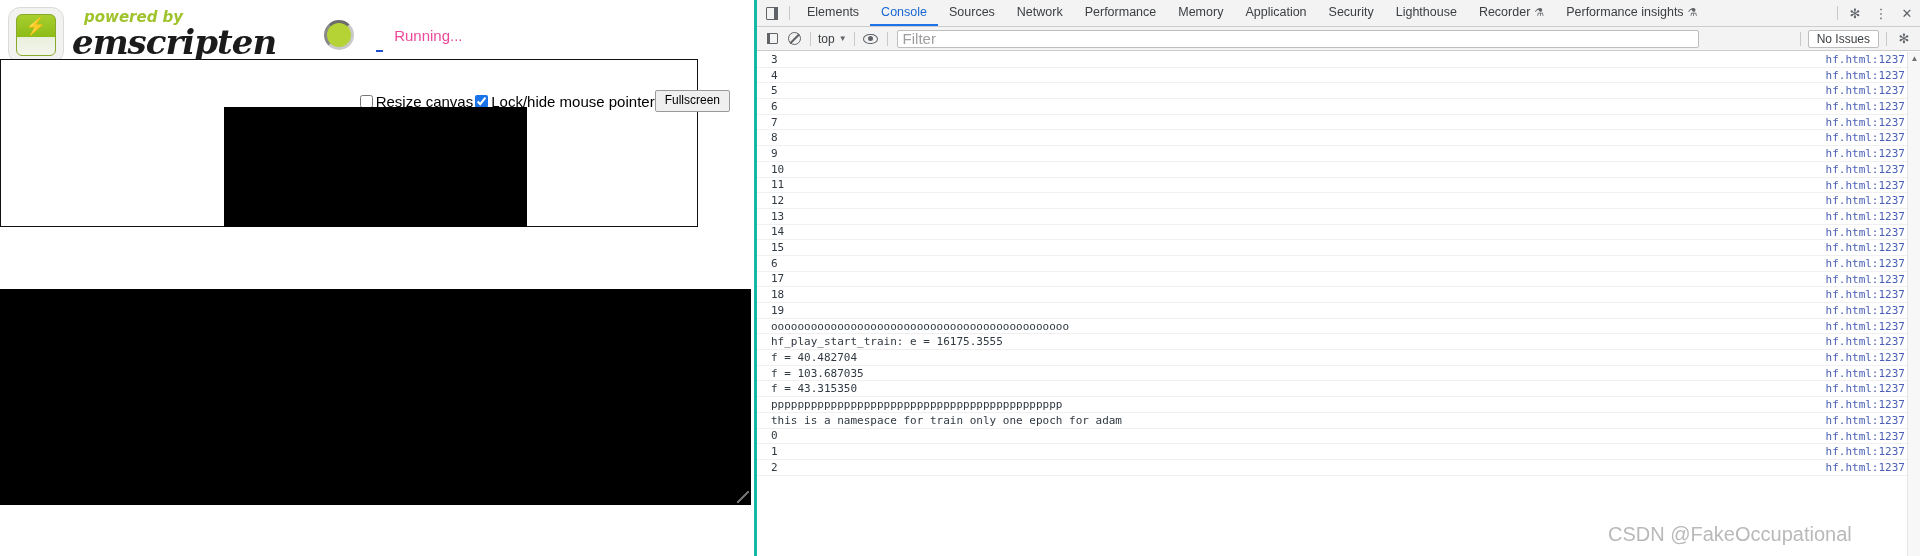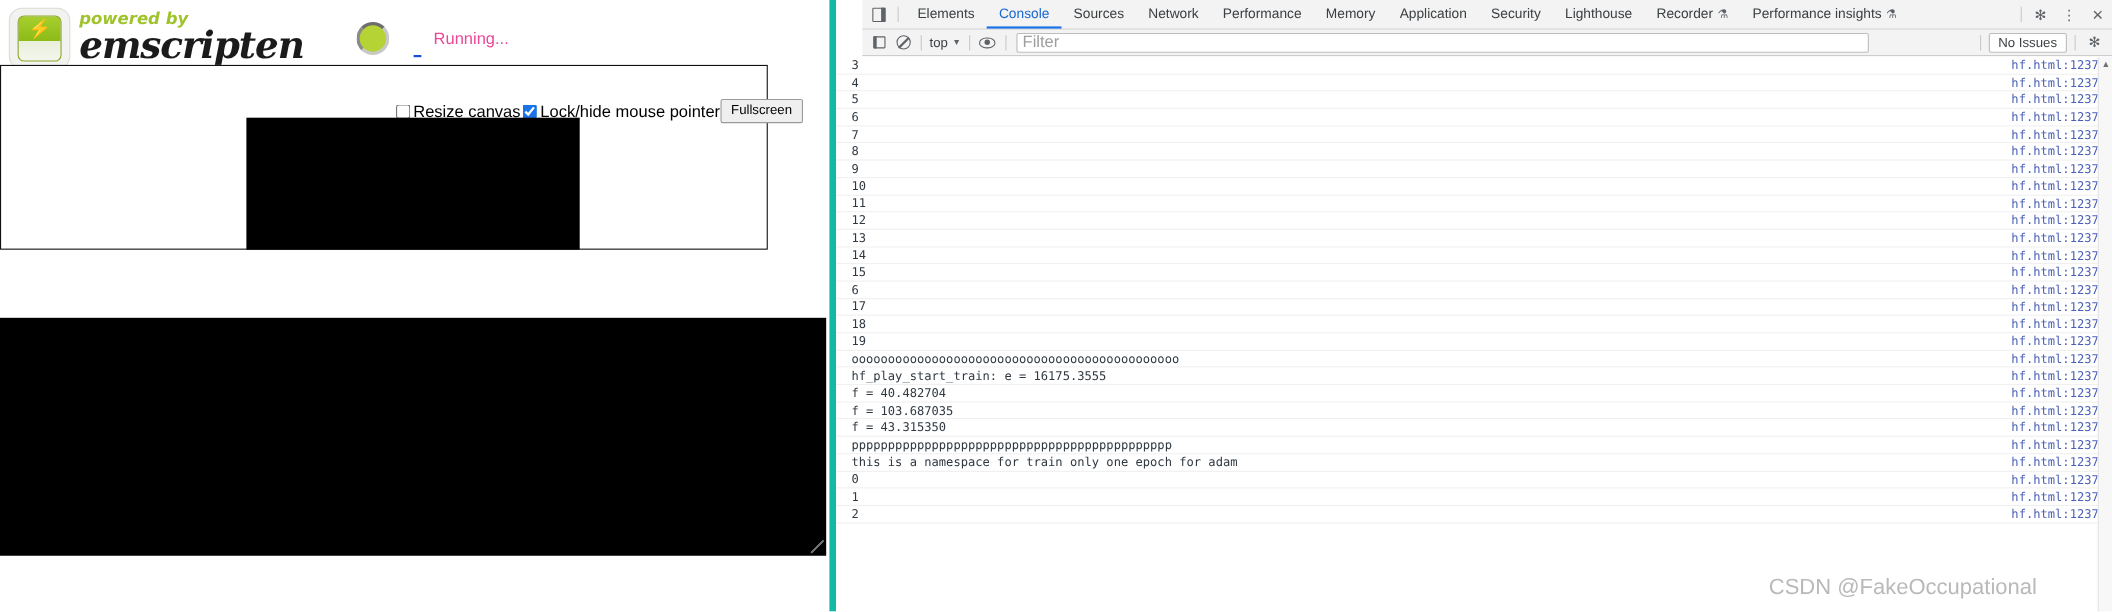--- a/index.html
+++ b/index.html
@@ -42,21 +42,21 @@
     border: 1px solid #8aa82a;
     display: flex; align-items: flex-start; justify-content: center;
     padding-top: 3px;
   }
   .logo-bolt { font-size: 17px; color: #ffffff; line-height: 1; font-weight: bold; }
 
   .logo-words { margin-left: 8px; flex: none; }
   .powered-by {
     font-family: "DejaVu Sans", sans-serif;
     font-size: 15px; font-weight: bold; font-style: italic;
-    color: #9fc32b; line-height: 1; margin-left: 0;
+    color: #9fc32b; line-height: 1; margin-left: 12px;
   }
   .emscripten-word {
     font-family: "DejaVu Serif", serif;
     font-size: 34px; font-weight: bold; font-style: italic;
     color: #1b1b1b; line-height: 1.05; letter-spacing: -1px;
   }
 
   .spinner {
     width: 30px; height: 30px; border-radius: 50%;
     margin-left: 48px; flex: none;
@@ -122,23 +122,22 @@
     width: 12px; height: 12px;
     background:
       linear-gradient(135deg, transparent 45%, #707070 45%, #707070 55%, transparent 55%);
   }
 
   
   #devtools {
     position: absolute; left: 754px; top: 0;
     width: 1166px; height: 556px;
     background: #ffffff;
-    border-left: 6px solid #14b8a6;
+    border-left: 3px solid #14b8a6;
     font-family: "Liberation Sans", sans-serif;
-    padding-left: 24px;
   }
 
   .dt-tabbar {
     position: relative;
     height: 27px;
     background: #f3f3f3;
     border-bottom: 1px solid #cdcdcd;
     display: flex; align-items: stretch;
   }
   .dock-icon {

